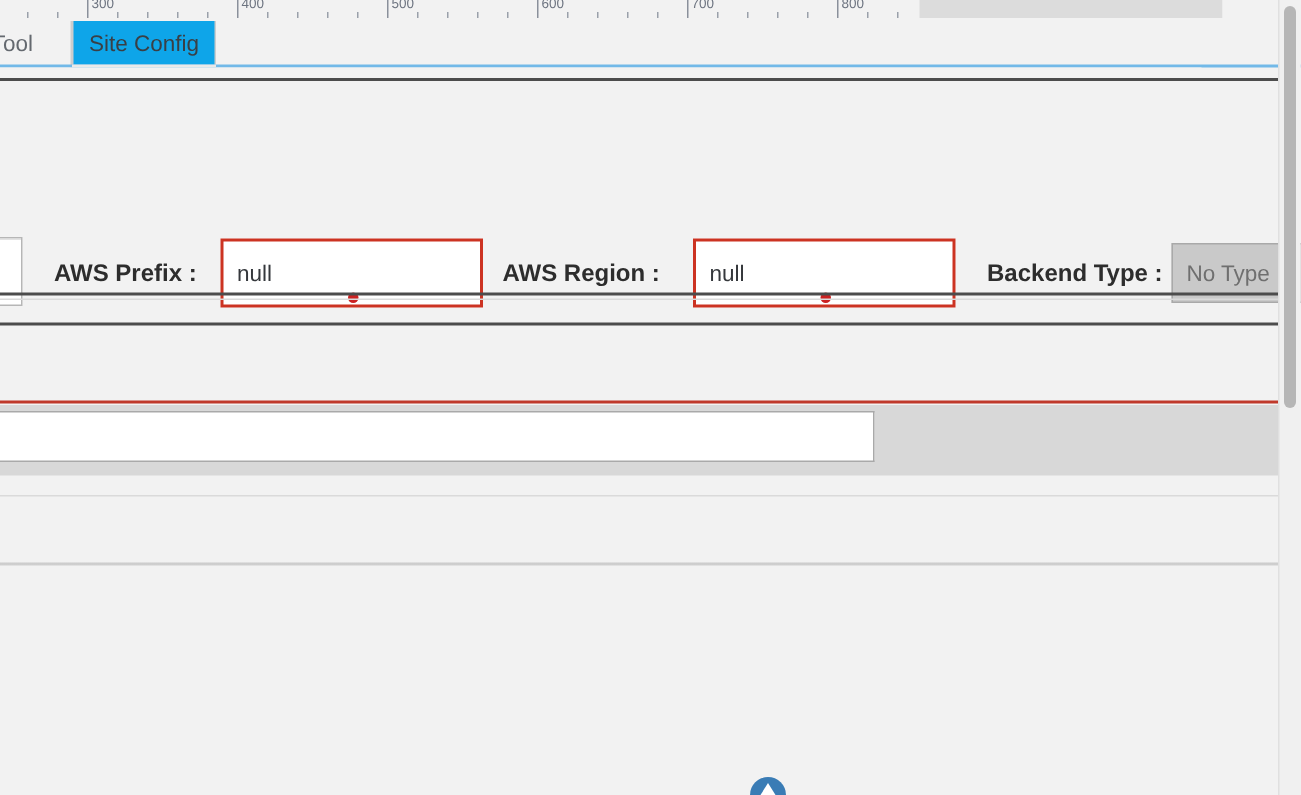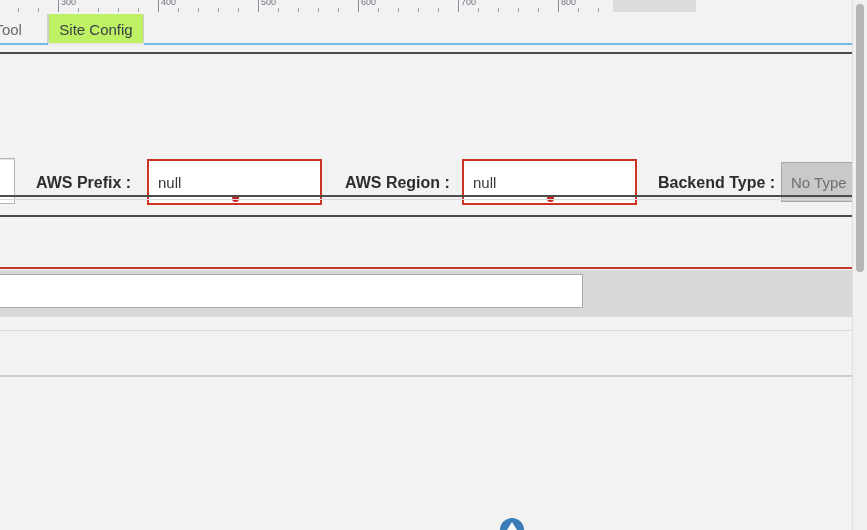--- a/index.html
+++ b/index.html
@@ -13,21 +13,21 @@
     position: relative;
     overflow: hidden;
     font-family: "Liberation Sans", sans-serif;
     -webkit-font-smoothing: antialiased;
   }
 
   
   #ruler {
     position: absolute;
     left: 0; top: 0;
-    width: 696px; height: 12px;
+    width: 815px; height: 12px;
     background: #f2f2f2;
     border-bottom: 1px solid #cfcfcf;
     overflow: hidden;
   }
   #ruler .rtick {
     position: absolute;
     bottom: 0;
     width: 1px;
     background: #9aa0aa;
   }
@@ -71,21 +71,21 @@
   }
   .tab.inactive {
     left: -42px;
     width: 90px;
     border-right: 1px solid #cdcdcd;
     color: #64696f;
   }
   .tab.active {
     left: 48px;
     width: 96px;
-    background: #bef264;
+    background: #0ea5e9;
     border-left: 1px solid #cdcdcd;
     border-right: 1px solid #cdcdcd;
     color: #3a3f45;
   }
   #tab-underline {
     position: absolute;
     left: 0; top: 43px;
     width: 867px; height: 2px;
     background: #72b9e8;
   }
@@ -302,21 +302,21 @@
     <div class="txtbox plain" style="left:-16px; top:51px; width:31px; height:46px;">
       <span></span>
     </div>
 
     <div class="field-label" style="left:36px; top:68px;">AWS Prefix :</div>
     <div class="txtbox err" style="left:147px; top:52px; width:175px; height:46px;">
       <span>null</span>
       <span class="reddot" style="left:83px; top:34px;"></span>
     </div>
 
-    <div class="field-label" style="left:345px; top:68px;">AWS Region :</div>
+    <div class="field-label" style="left:335px; top:68px;">AWS Region :</div>
     <div class="txtbox err" style="left:462px; top:52px; width:175px; height:46px;">
       <span>null</span>
       <span class="reddot" style="left:83px; top:34px;"></span>
     </div>
 
     <div class="field-label" style="left:658px; top:68px;text-align:right;">Backend Type :</div>
     <div class="txtbox disabled" style="left:781px; top:55px; width:90px; height:40px;">
       <span>No Type</span>
     </div>
 

